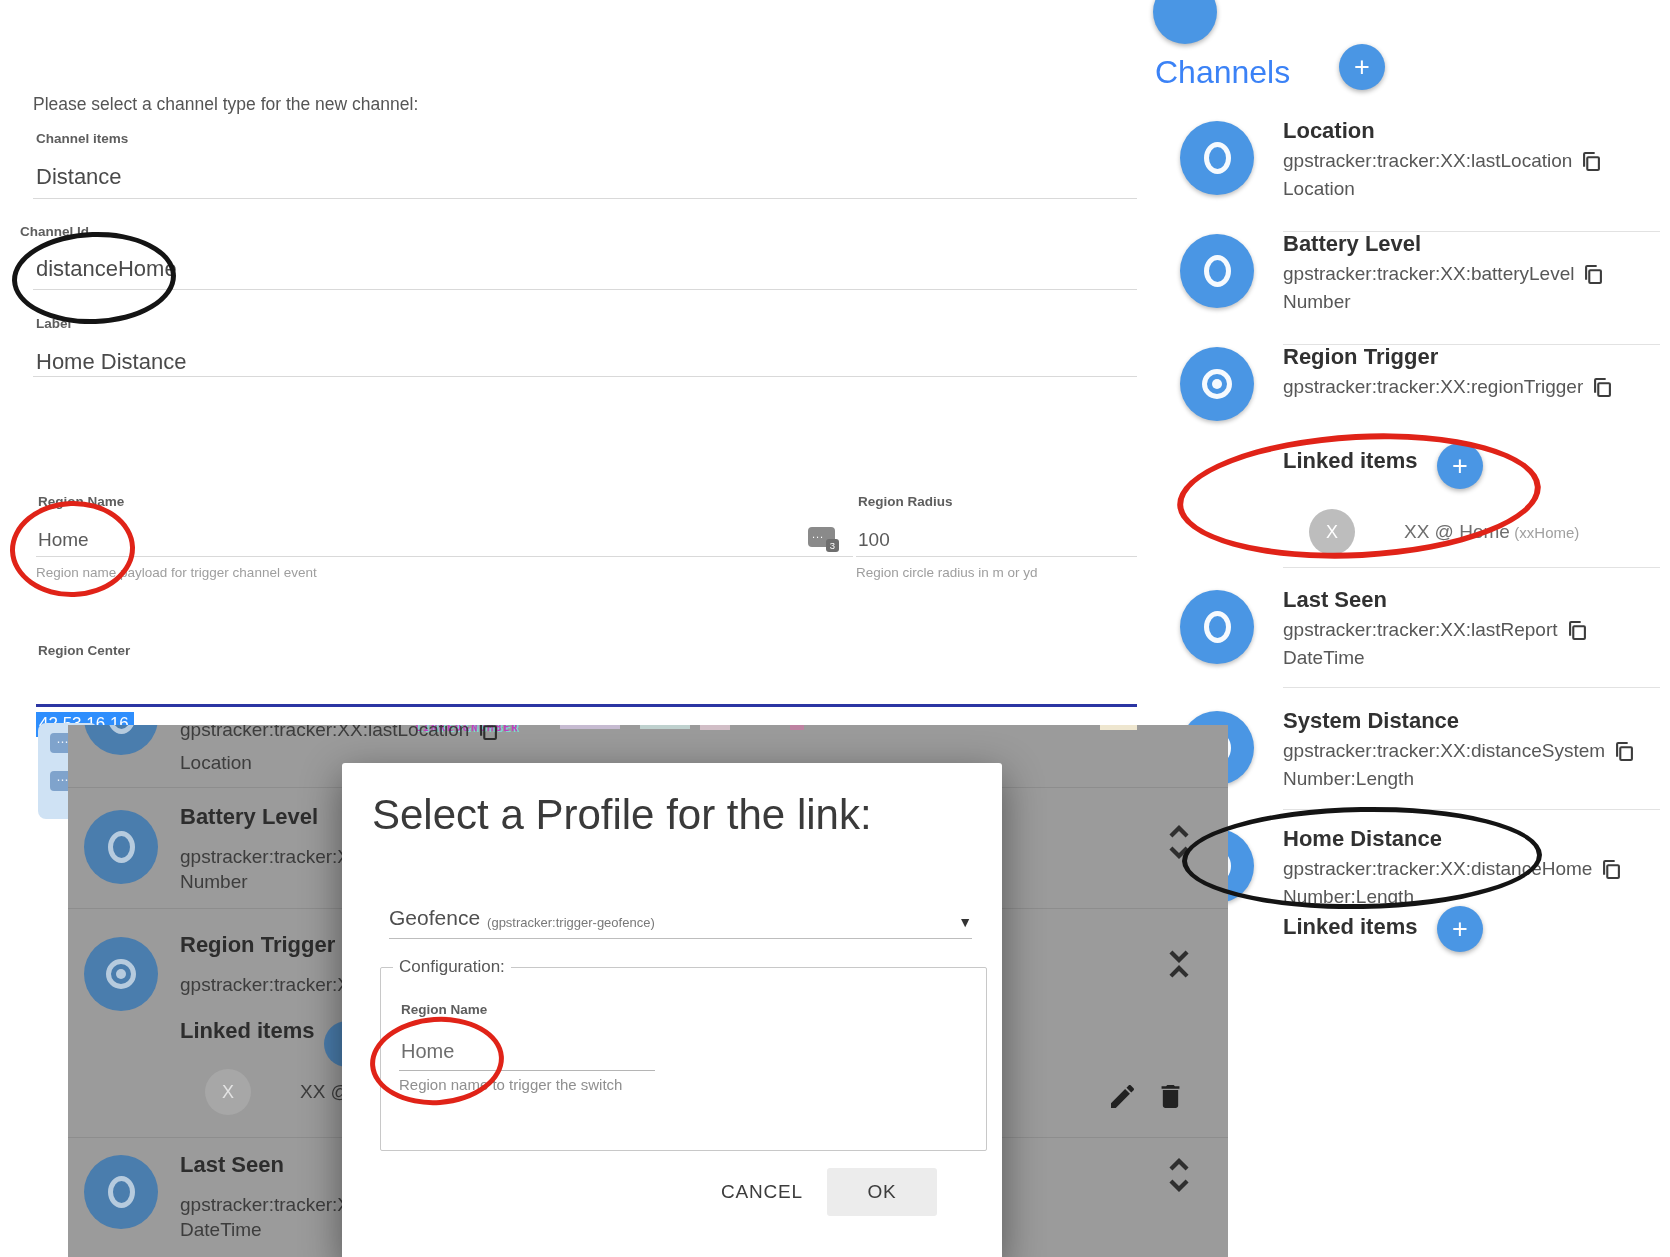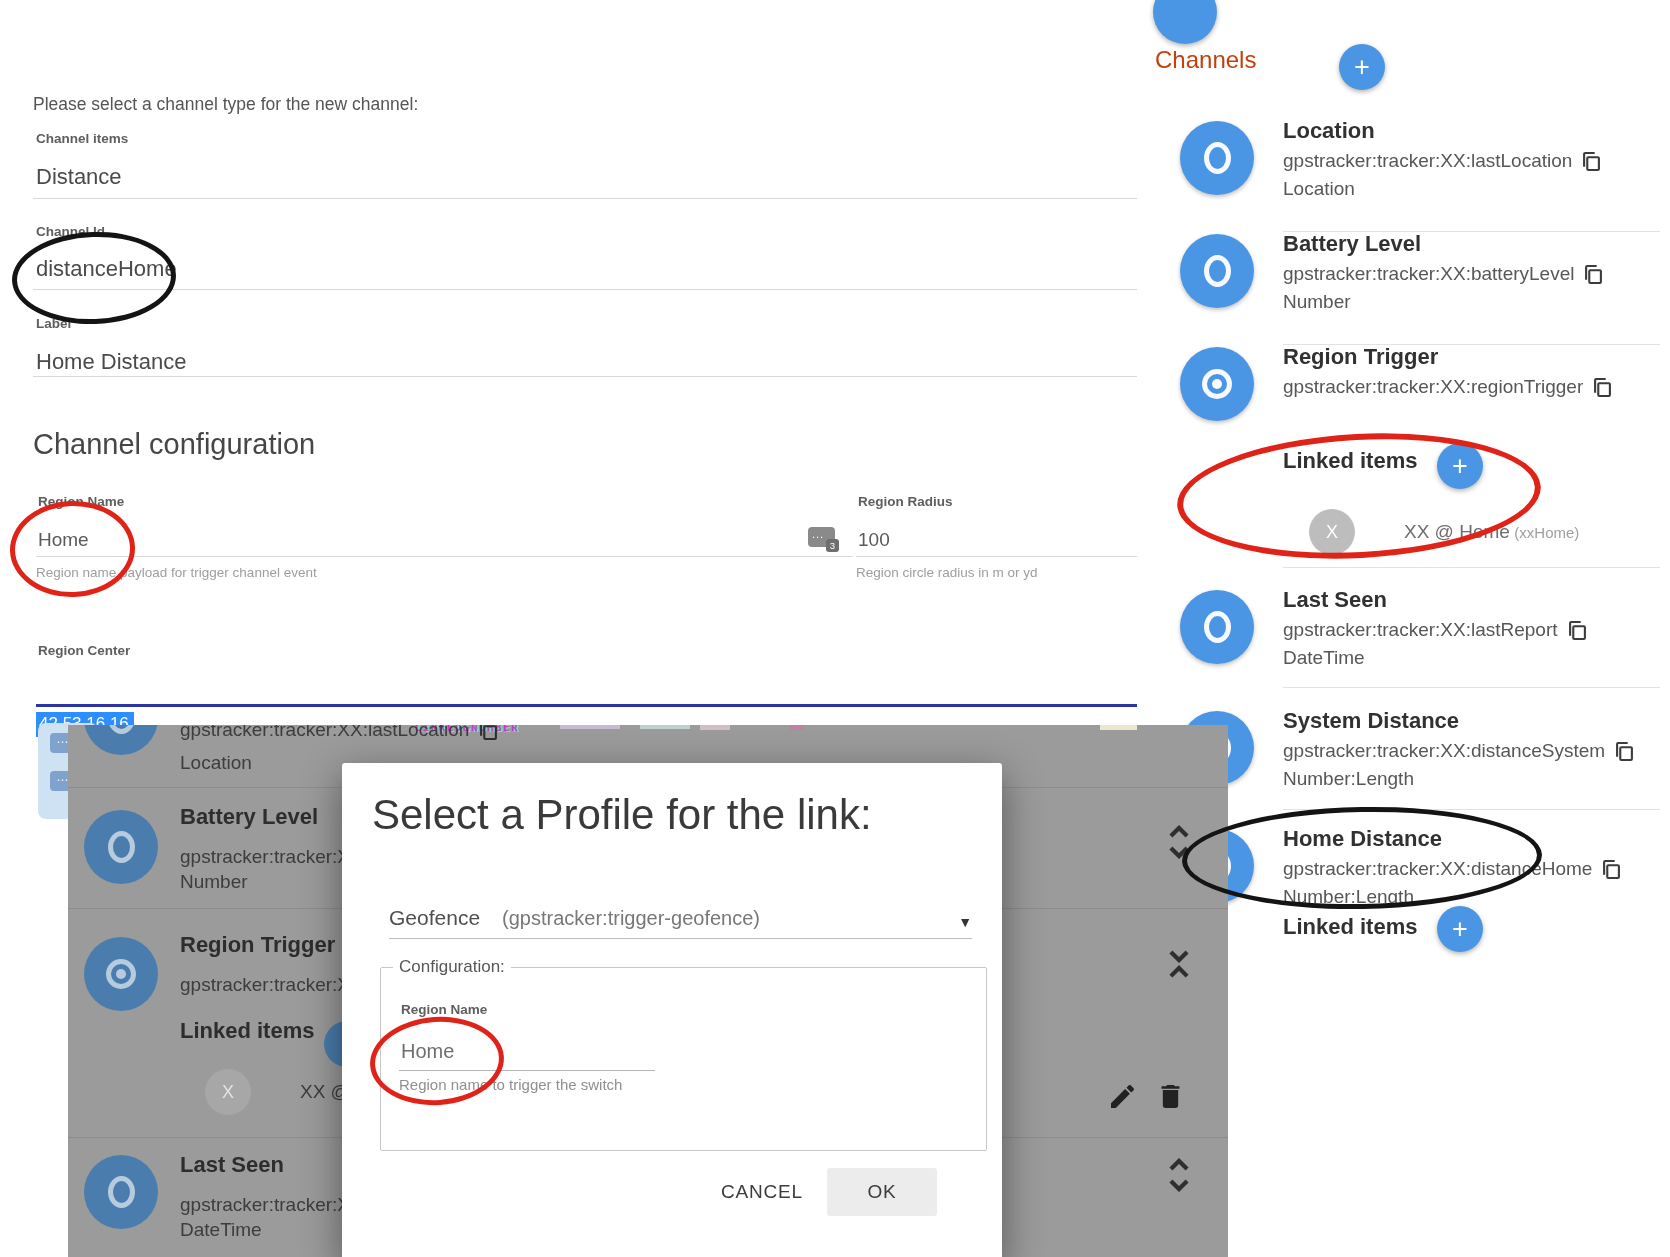--- a/index.html
+++ b/index.html
@@ -21,21 +21,21 @@
   .kbicon{width:27px;height:20px;background:#8a8a8a;border-radius:4px;position:relative;}
   .kbicon .dots{position:absolute;left:4px;top:3px;color:#fff;font-size:11px;letter-spacing:1px;line-height:8px;}
   .kbicon .badge{position:absolute;right:-4px;bottom:-5px;width:13px;height:13px;background:#6e6e6e;
         border-radius:3px;color:#fff;font-size:9.5px;text-align:center;line-height:13px;}
   .keypad{background:#cfe2f4;border-radius:8px;}
   .keypad .kbtn{position:absolute;left:12px;width:26px;height:20px;background:#7fa3cc;border-radius:4px;
         color:#eef4fb;font-size:12px;text-align:center;line-height:18px;letter-spacing:1px;}
   
   .fab{background:var(--blue,#4a96e4);border-radius:50%;color:#fff;display:flex;align-items:center;justify-content:center;
        box-shadow:0 2px 5px rgba(0,0,0,.3);}
-  .panel-title{font-size:24px;color:#c2410c;}
+  .panel-title{font-size:32px;color:#3b82f6;margin-top:8px;}
   .cicon{width:74px;height:74px;border-radius:50%;background:var(--blue,#4a96e4);
          box-shadow:0 2px 4px rgba(0,0,0,.25);display:flex;align-items:center;justify-content:center;}
   .cicon .ring{width:17px;height:22px;border:5px solid rgba(255,255,255,.95);border-radius:50%;}
   .cicon.checked .ring{display:flex;align-items:center;justify-content:center;width:20px;height:20px;}
   .cicon.checked .dot{width:10px;height:10px;border-radius:50%;background:rgba(255,255,255,.95);}
   .ctitle{font-size:22px;font-weight:bold;color:#313131;}
   .cuid{font-size:19px;color:#575757;display:flex;align-items:center;gap:11px;white-space:nowrap;}
   .ctype{font-size:19px;color:#575757;}
   .divider{height:1px;background:#e2e2e2;}
   .linked-hdr{font-size:22px;font-weight:bold;color:#313131;}
@@ -59,47 +59,46 @@
   .dtype{font-size:19px;color:#3d3d3d;}
   .davatar{border-radius:50%;background:#a7a7a7;color:#e3e3e3;display:flex;align-items:center;justify-content:center;font-size:18px;}
   .dfab{background:#4a7dad;border-radius:50%;}
   .glitch{font-family:"DejaVu Sans Mono",monospace;font-size:10px;font-weight:bold;color:#c03ec0;
           letter-spacing:2px;text-shadow:2px 1px 0 #7fd8d2;overflow:hidden;white-space:nowrap;}
   
   .modal{background:#fff;border-radius:3px;box-shadow:0 12px 40px rgba(0,0,0,.45);}
   .m-title{font-size:42px;color:#3a3a3a;}
   .m-select{border-bottom:1px solid #bdbdbd;display:flex;align-items:flex-end;padding-bottom:8px;}
   .m-prof{font-size:21px;color:#4f4f4f;white-space:nowrap;}
-  .m-prof-id{font-size:20px;color:#787878;margin-left:22px;}
+  .m-prof-id{font-size:13px;color:#787878;margin-left:7px;}
   .m-caret{margin-left:auto;font-size:14px;color:#333;}
   .fieldset{border:1px solid #c8c8c8;border-radius:2px;}
   .legend{position:absolute;top:-11px;left:12px;background:#fff;padding:0 6px;font-size:17px;color:#575757;}
   .btn-text{font-size:19px;color:#3c3c3c;letter-spacing:.8px;display:flex;align-items:center;justify-content:center;cursor:pointer;}
   .btn-ok{background:#ececec;border-radius:3px;}
 </style>
 </head>
 <body>
 
 <div class="app">
 
   <div class="abs subtitle" style="left:33px;top:94px;">Please select a channel type for the new channel:</div>
 
   <div class="abs lbl" style="left:36px;top:131px;">Channel items</div>
   <div class="abs val" style="left:36px;top:164px;">Distance</div>
   <div class="abs underline" style="left:33px;top:198px;width:1104px;"></div>
 
-  <div class="abs lbl" style="left:36px;top:224px;">Channel Id</div>
+  <div class="abs lbl" style="left:20px;top:224px;">Channel Id</div>
   <div class="abs val" style="left:36px;top:256px;">distanceHome</div>
   <div class="abs underline" style="left:33px;top:289px;width:1104px;"></div>
 
   <div class="abs lbl" style="left:36px;top:316px;">Label</div>
   <div class="abs val" style="left:36px;top:349px;">Home Distance</div>
   <div class="abs underline" style="left:33px;top:376px;width:1104px;"></div>
 
-  <div class="abs heading2" style="left:33px;top:428px;">Channel configuration</div>
 
   <div class="abs lbl" style="left:38px;top:494px;">Region Name</div>
   <div class="abs val2" style="left:38px;top:529px;">Home</div>
   <div class="abs underline" style="left:36px;top:556px;width:817px;"></div>
   <div class="abs helper" style="left:36px;top:565px;">Region name payload for trigger channel event</div>
   <div class="abs kbicon" style="left:808px;top:527px;">
     <span class="dots">...</span>
     <span class="badge">3</span>
   </div>
 

